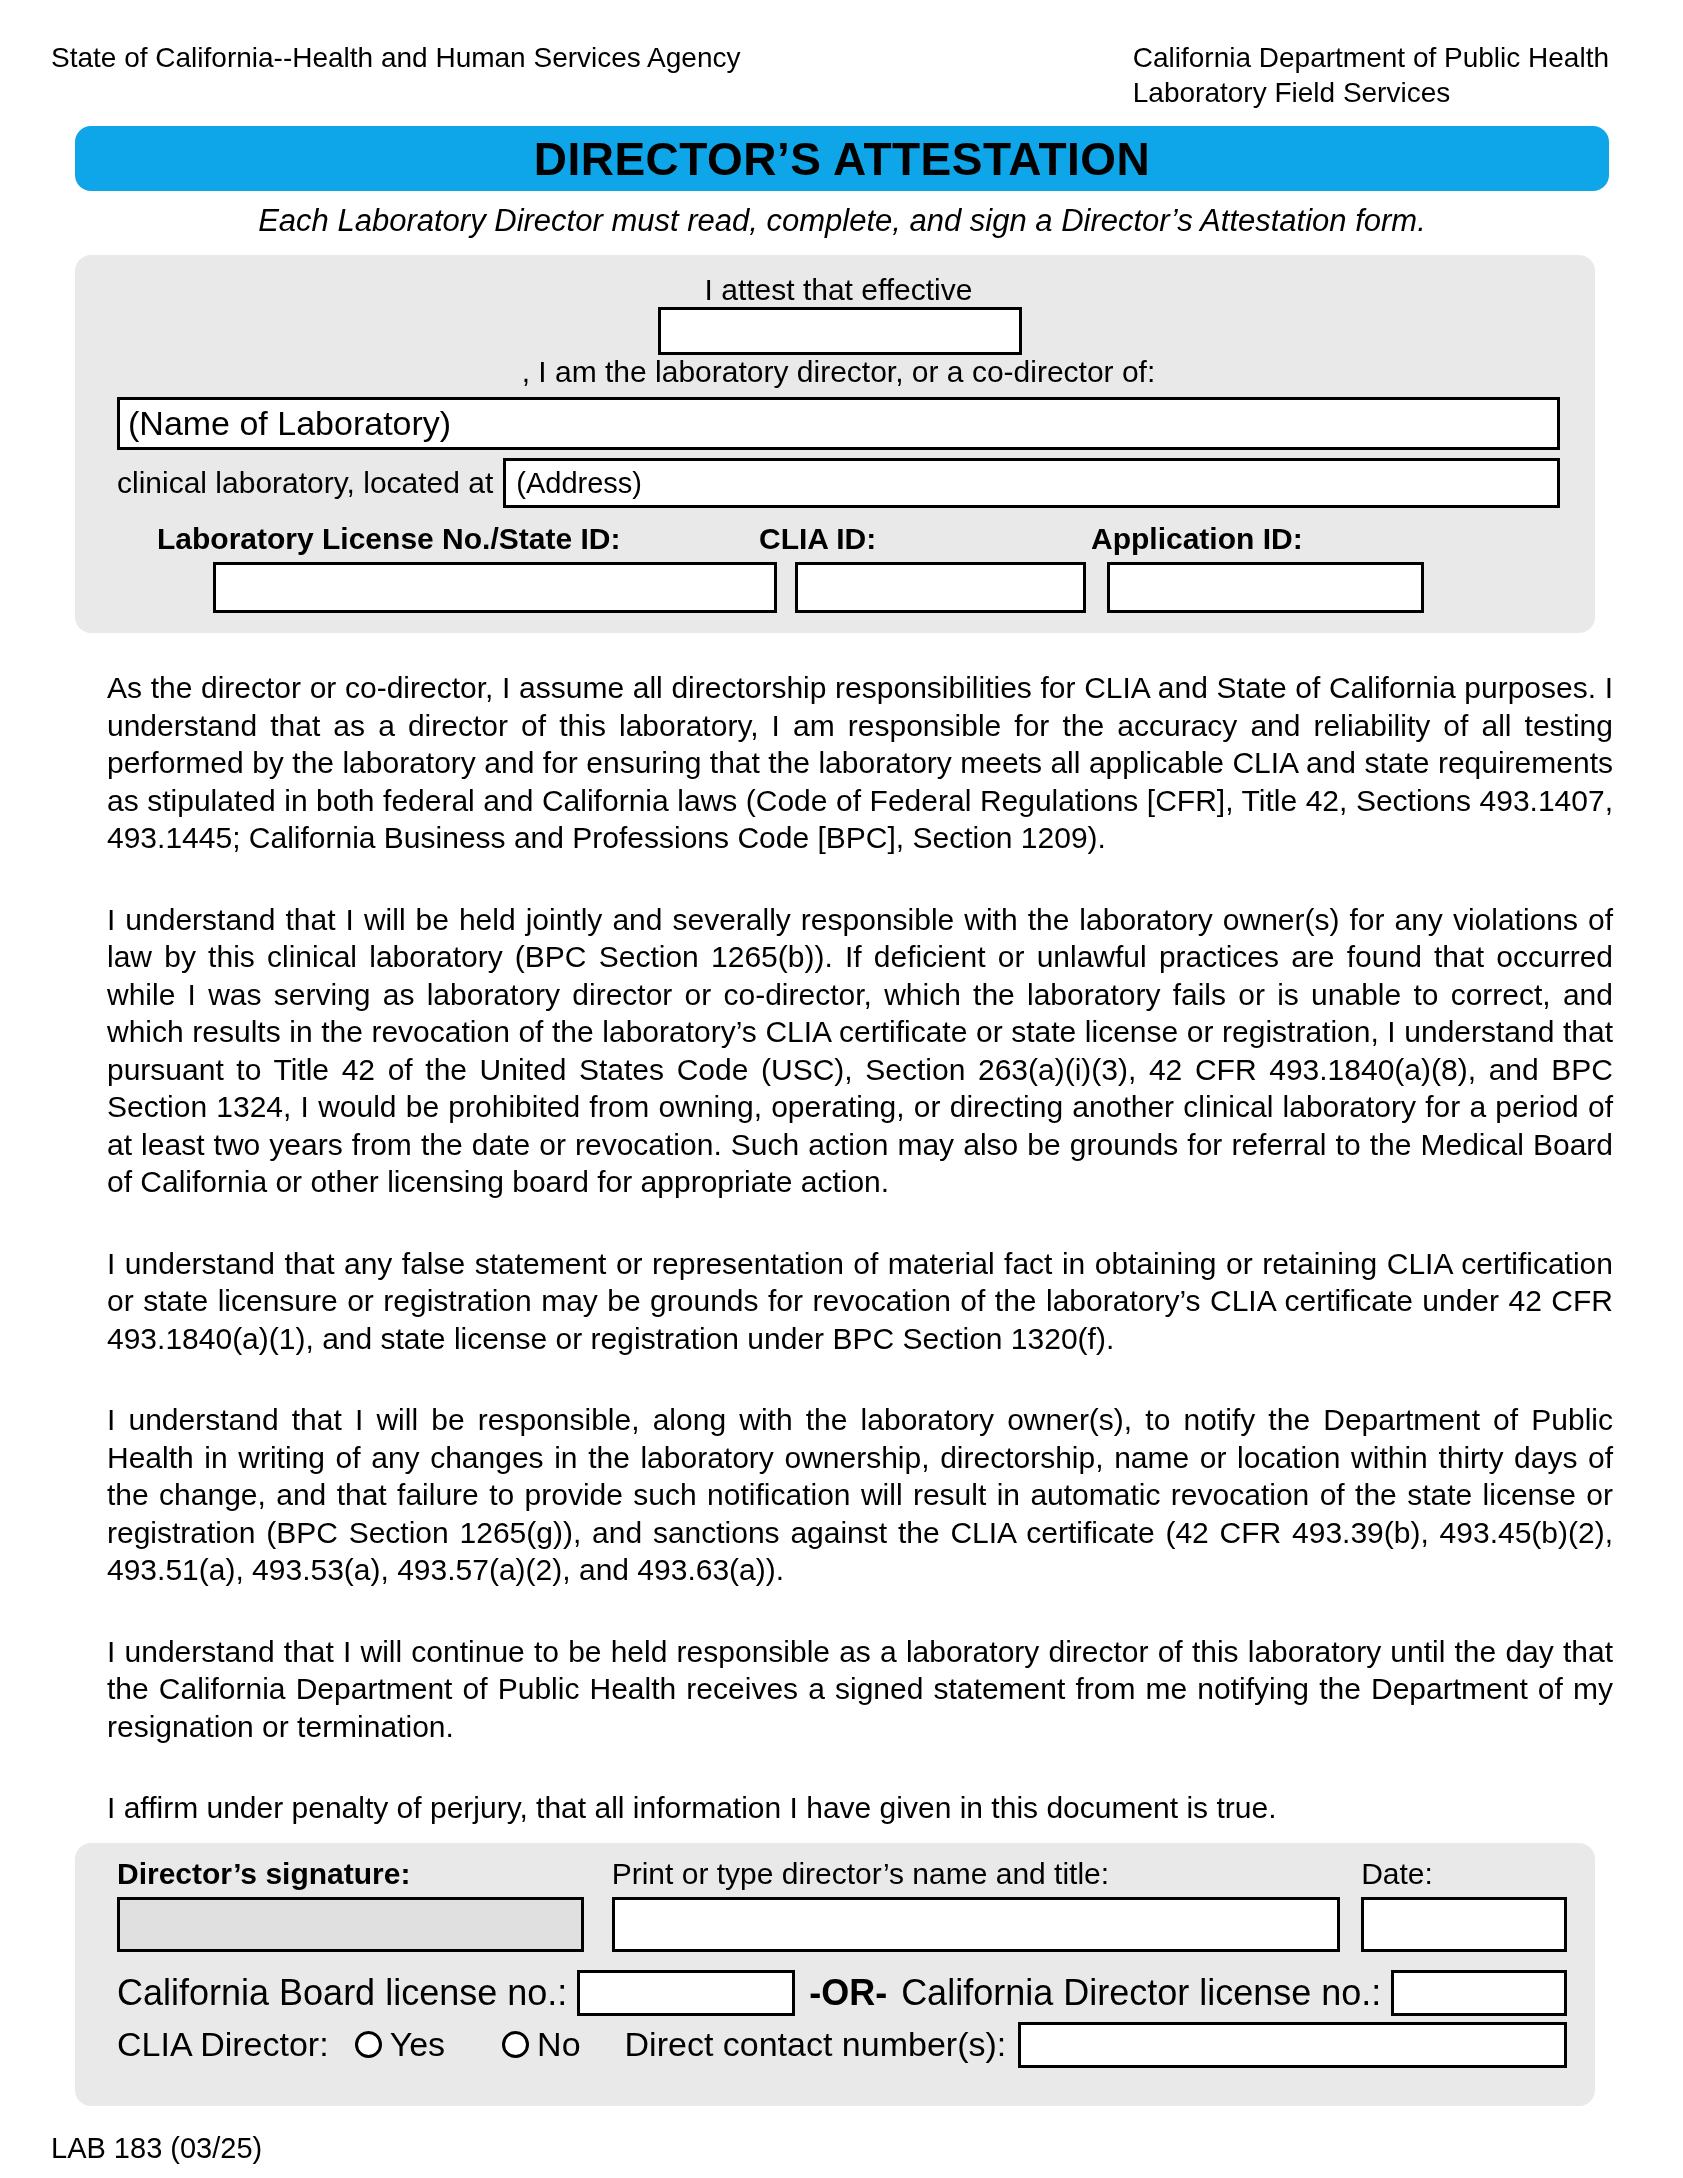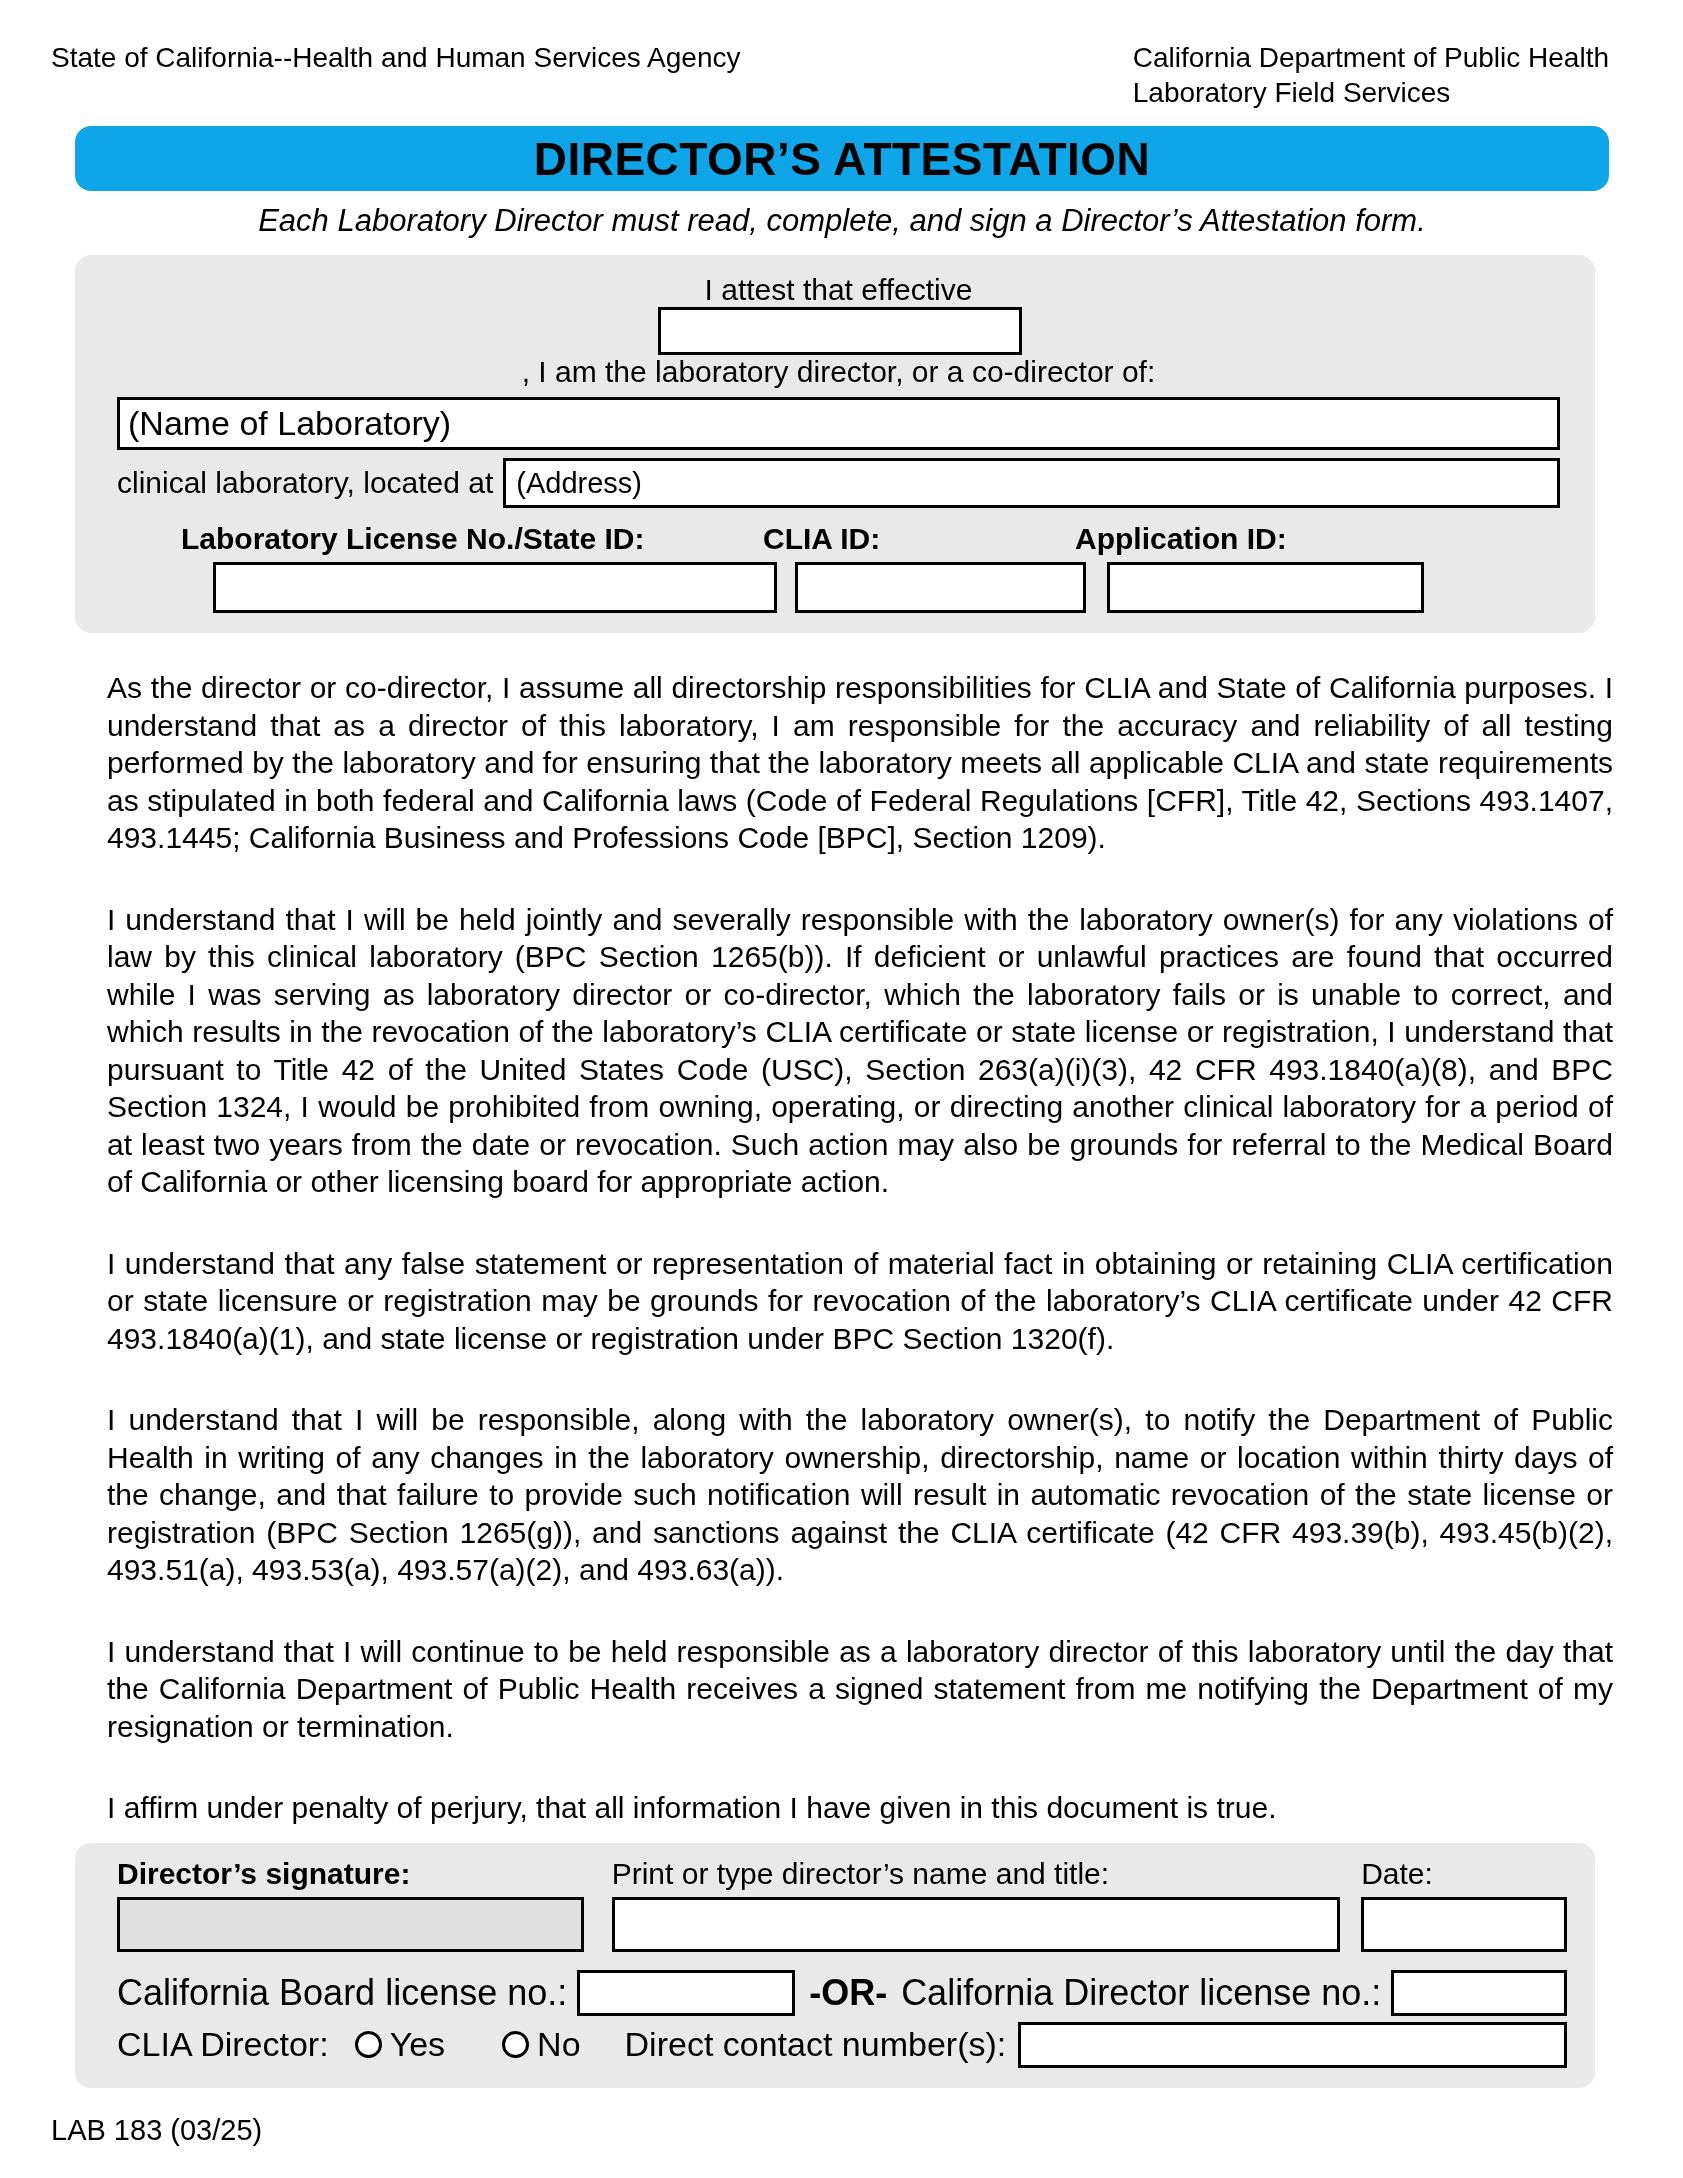--- a/index.html
+++ b/index.html
@@ -22,32 +22,32 @@
   .field { background:#ffffff; border:3px solid #000; }
   .row { display:flex; align-items:center; }
   .nowrap { white-space:nowrap;flex-direction:column; }
 
   .attest-line { font-size:30px; }
   .date-field { width:364px; height:48px; margin:0 8px 0 10px; flex-shrink:0; }
   .labname-field { margin-top:8px; height:53px; display:flex; align-items:center; padding-left:8px; font-size:34px; }
   .located-row { margin-top:8px; font-size:30px; }
   .address-field { flex:1; height:50px; margin-left:10px; display:flex; align-items:center; padding-left:10px; font-size:29px; }
 
-  .ids-labels { margin:14px 0 6px 64px; display:flex; font-weight:bold; font-size:30px; }
+  .ids-labels { margin:14px 0 6px 40px; display:flex; font-weight:bold; font-size:30px;gap:20px; }
   .ids-fields { margin-left:96px; display:flex; }
   .id-cell-1 { width:564px; margin-right:18px; }
   .id-cell-2 { width:291px; margin-right:21px; }
   .id-cell-3 { width:317px; }
   .id-field { height:51px; }
 
   .body-text { margin:36px 14px 0 56px; width:1506px; }
   .body-text p { font-size:30px; line-height:1.25; text-align:justify; margin-bottom:44px; }
   .body-text p:last-child { margin-bottom:0; }
 
-  .sig-box { margin-top:16px; padding:14px 28px 20px 42px; }
+  .sig-box { margin-top:16px; padding:14px 28px 38px 42px; }
   .sig-labels { font-size:30px; align-items:flex-end; }
   .sig-c1 { width:467px; font-weight:bold; }
   .sig-c2 { width:729px; margin-left:28px; }
   .sig-c3 { width:206px; margin-left:21px; }
   .sig-fields { margin-top:6px; }
   .signature-field { width:467px; height:55px; background:#e0e0e0; border:3px solid #000; }
   .name-field { width:729px; height:55px; margin-left:28px; }
   .date2-field { width:206px; height:55px; margin-left:21px; }
 
   .license-row { margin-top:18px; font-size:36px; }

